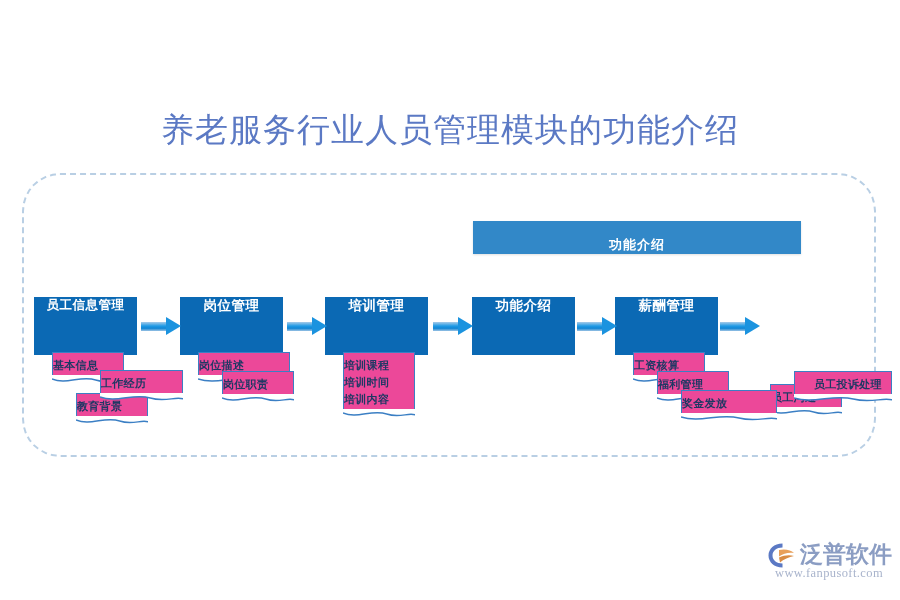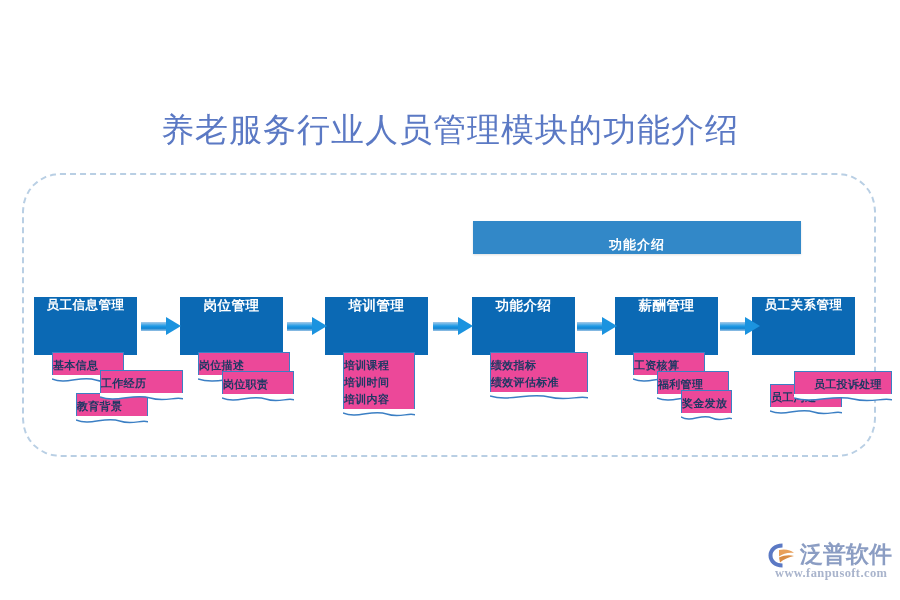--- a/index.html
+++ b/index.html
@@ -133,21 +133,21 @@
     position:absolute;left:33px;top:1px;
     font-size:23px;font-weight:bold;
     color:#8b9dc3;
     letter-spacing:0px;
     white-space:nowrap;
   }
   .logo .url{
     position:absolute;left:8px;top:28px;
     font-size:12.5px;
     font-family:"Liberation Serif","DejaVu Serif",serif;
-    font-weight:bold;
+    font-weight:normal;
     color:#a9b4cc;
     letter-spacing:0.4px;
     white-space:nowrap;
   }
 
   .wm{
     position:absolute;
     left:330px;top:330px;
     width:130px;height:26px;
     opacity:0.10;
@@ -235,30 +235,20 @@
         <div class="wave">
           <svg viewBox="0 0 100 10" preserveAspectRatio="none">
             <path d="M0,0 L0,4 C20,10 40,0 60,5 C78,9.5 90,3 100,6 L100,0 Z" fill="#ffffff" stroke="none"></path>
             <path d="M0,4 C20,10 40,0 60,5 C78,9.5 90,3 100,6" fill="none" stroke="#3b7fc4" stroke-width="1.4"></path>
           </svg>
         </div>
       </div>
       <div class="main-box" style="left: 472px;">
         <span>功能介绍</span>
       </div>
-      <div class="card" style="left: 490px; top: 352px; width: 98px; height: 42px; z-index: 10;">
-        <div>绩效指标</div>
-        <div>绩效评估标准</div>
-        <div class="wave">
-          <svg viewBox="0 0 100 10" preserveAspectRatio="none">
-            <path d="M0,0 L0,4 C20,10 40,0 60,5 C78,9.5 90,3 100,6 L100,0 Z" fill="#ffffff" stroke="none"></path>
-            <path d="M0,4 C20,10 40,0 60,5 C78,9.5 90,3 100,6" fill="none" stroke="#3b7fc4" stroke-width="1.4"></path>
-          </svg>
-        </div>
-      </div>
       <div class="main-box" style="left: 615px;">
         <span>薪酬管理</span>
       </div>
       <div class="card" style="left: 633px; top: 352px; width: 72px; height: 25px; z-index: 10;">
         <div>工资核算</div>
         <div class="wave">
           <svg viewBox="0 0 100 10" preserveAspectRatio="none">
             <path d="M0,0 L0,4 C20,10 40,0 60,5 C78,9.5 90,3 100,6 L100,0 Z" fill="#ffffff" stroke="none"></path>
             <path d="M0,4 C20,10 40,0 60,5 C78,9.5 90,3 100,6" fill="none" stroke="#3b7fc4" stroke-width="1.4"></path>
           </svg>
@@ -266,31 +256,28 @@
       </div>
       <div class="card" style="left: 657px; top: 371px; width: 72px; height: 25px; z-index: 11;">
         <div>福利管理</div>
         <div class="wave">
           <svg viewBox="0 0 100 10" preserveAspectRatio="none">
             <path d="M0,0 L0,4 C20,10 40,0 60,5 C78,9.5 90,3 100,6 L100,0 Z" fill="#ffffff" stroke="none"></path>
             <path d="M0,4 C20,10 40,0 60,5 C78,9.5 90,3 100,6" fill="none" stroke="#3b7fc4" stroke-width="1.4"></path>
           </svg>
         </div>
       </div>
-      <div class="card" style="left: 681px; top: 390px; width: 51px; height: 25px; z-index: 12;">
+      <div class="card" style="left: 681px; top: 390px; width: 96px; height: 25px; z-index: 12;">
         <div>奖金发放</div>
         <div class="wave">
           <svg viewBox="0 0 100 10" preserveAspectRatio="none">
             <path d="M0,0 L0,4 C20,10 40,0 60,5 C78,9.5 90,3 100,6 L100,0 Z" fill="#ffffff" stroke="none"></path>
             <path d="M0,4 C20,10 40,0 60,5 C78,9.5 90,3 100,6" fill="none" stroke="#3b7fc4" stroke-width="1.4"></path>
           </svg>
         </div>
-      </div>
-      <div class="main-box wide" style="left: 752px;">
-        <span>员工关系管理</span>
       </div>
       <div class="card" style="left: 770px; top: 352px; width: 72px; height: 25px; z-index: 10; margin-top: 32px;">
         <div>员工沟通</div>
         <div class="wave">
           <svg viewBox="0 0 100 10" preserveAspectRatio="none">
             <path d="M0,0 L0,4 C20,10 40,0 60,5 C78,9.5 90,3 100,6 L100,0 Z" fill="#ffffff" stroke="none"></path>
             <path d="M0,4 C20,10 40,0 60,5 C78,9.5 90,3 100,6" fill="none" stroke="#3b7fc4" stroke-width="1.4"></path>
           </svg>
         </div>
       </div>

